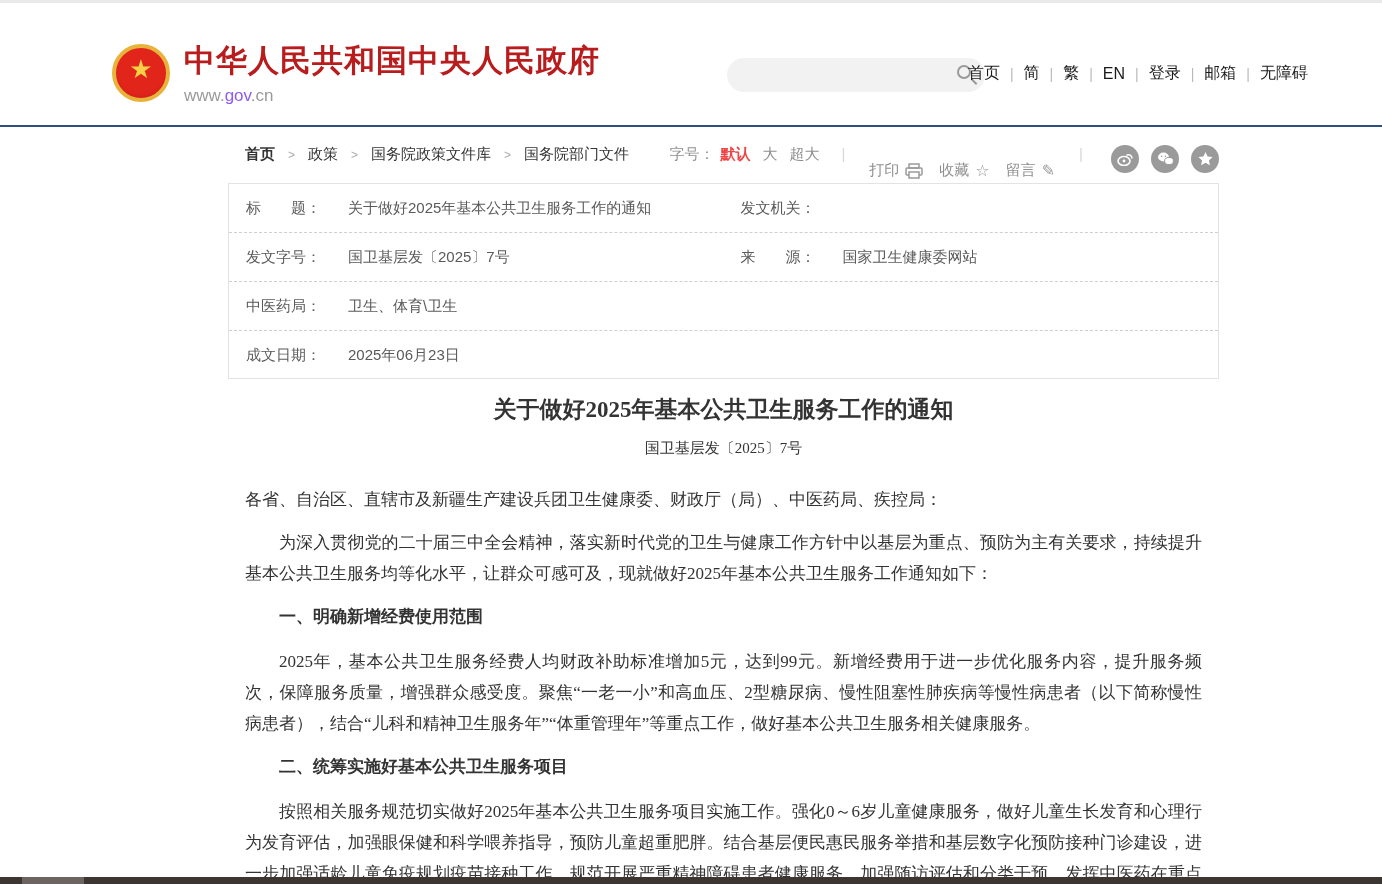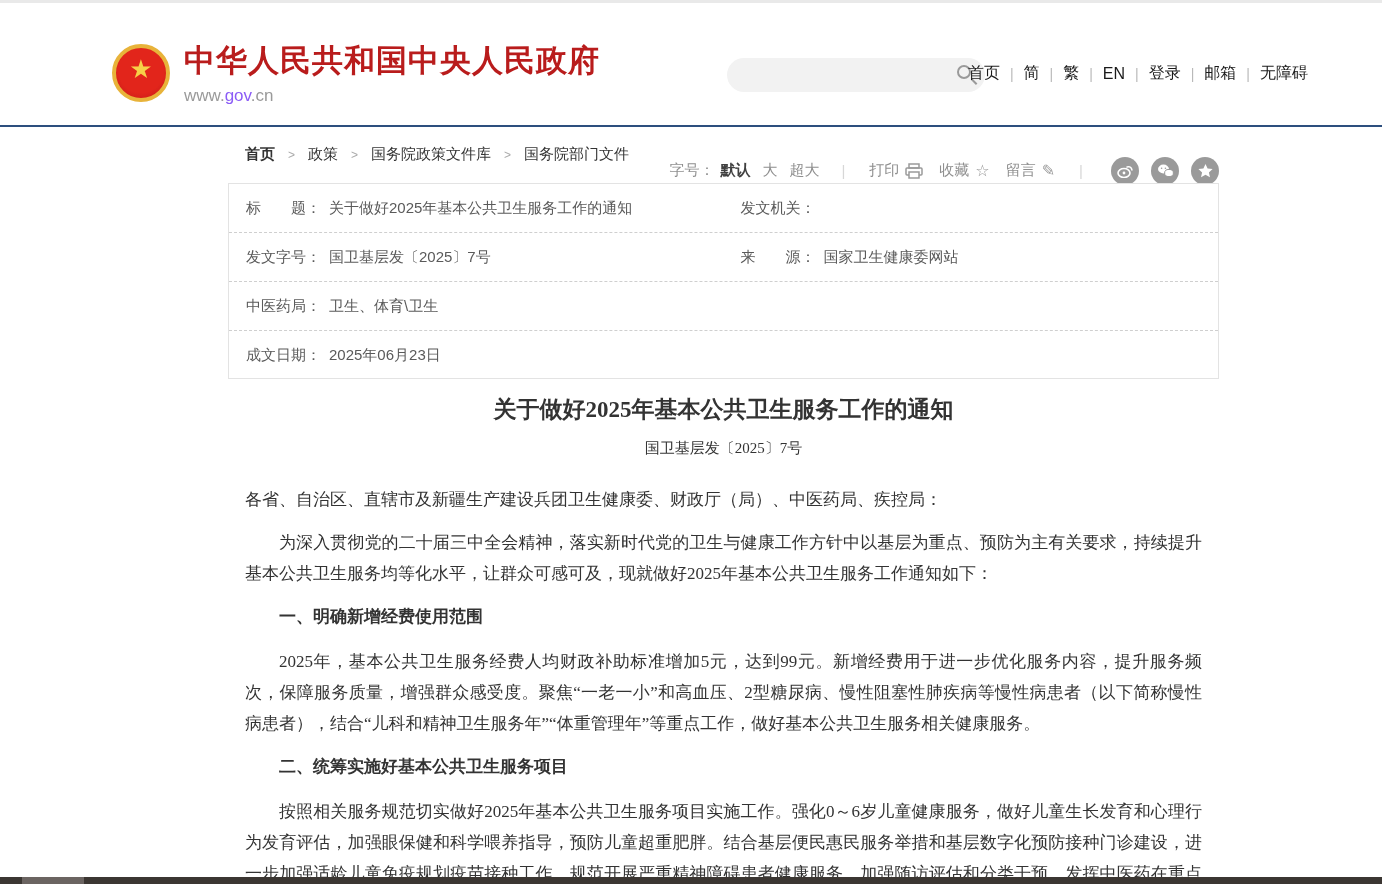--- a/index.html
+++ b/index.html
@@ -41,38 +41,38 @@
   .navyline { position:absolute; top:125px; left:0; width:100%; height:2px; background:#2d4f7e; }
 
   
   .crumb-row { position:absolute; top:145px; left:228px; width:991px; height:24px; }
   .breadcrumb { position:absolute; left:17px; top:0; font-size:15px; color:#333;
                 display:flex; align-items:center; }
   .breadcrumb .bc { cursor:pointer; }
   .breadcrumb .bc.first { font-weight:bold; }
   .breadcrumb .arrow { color:#aaa; margin:0 13px; font-size:12px; }
 
-  .toolbar { position:absolute; right:0; top:0; display:flex; align-items:center;
+  .toolbar { position:absolute; right:0; top:0; display:flex; align-items:flex-start;
              font-size:15px; color:#8f8f8f; }
-  .toolbar .fs-default { color:#404040; font-weight:bold; margin:0 6px; cursor:pointer; }
+  .toolbar .fs-default { color:#ef4444; font-weight:bold; margin:0 6px; cursor:pointer; }
   .toolbar .fs-opt { margin:0 6px; cursor:pointer; }
   .toolbar .bar { color:#d7d7d7; margin:0 16px; }
   .tool-item { display:flex; align-items:center; margin:16px 8px; cursor:pointer; color:#8f8f8f; }
   .tool-item .glyph { margin-left:6px; color:#9a9a9a; font-size:16px; line-height:1; }
   .share { display:flex; align-items:center; }
   .share .circ { width:28px; height:28px; border-radius:50%; background:#9a9a9a;
                  margin-left:12px; display:flex; align-items:center; justify-content:center;
                  cursor:pointer; }
 
   
   .meta-table { position:absolute; top:183px; left:228px; width:991px; height:196px;
                 border:1px solid #e3e3e3; font-size:15px; color:#5a5a5a; background:#fff; }
   .meta-row { position:relative; height:49px; display:flex; align-items:center; }
   .meta-row.dashed { border-bottom:1px dashed #cfcfcf; }
-  .meta-cell { width:50%; padding-left:17px; display:flex; white-space:nowrap; }
+  .meta-cell { width:50%; padding-left:17px; display:flex; white-space:nowrap;gap:19px; }
   .meta-cell .lbl { flex:0 0 auto; }
   .meta-cell .val { margin-left:8px; color:#5a5a5a; }
 
   
   .doc { position:absolute; top:394px; left:228px; width:991px; }
   .doc-title { text-align:center; font-size:23px; font-weight:bold; color:#333;
                font-family:"Liberation Serif","DejaVu Serif",serif; }
   .doc-number { text-align:center; font-size:15px; color:#333; margin-top:14px;
                 font-family:"Liberation Serif","DejaVu Serif",serif; }
   .doc-body { margin-top:26px; padding:0 17px;

